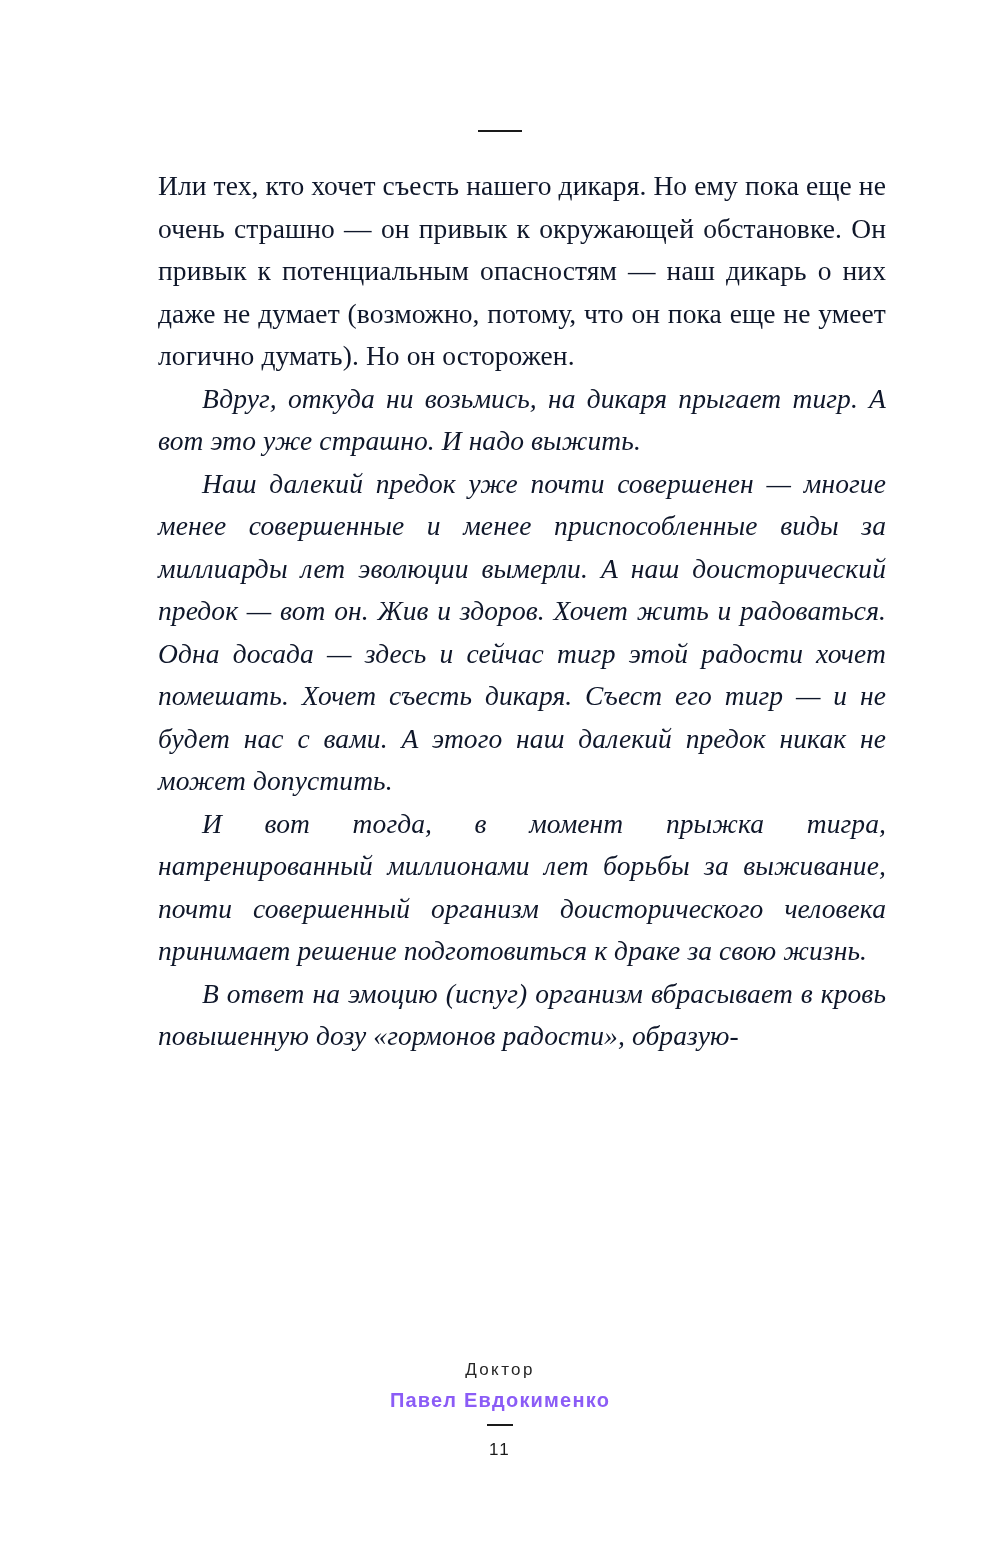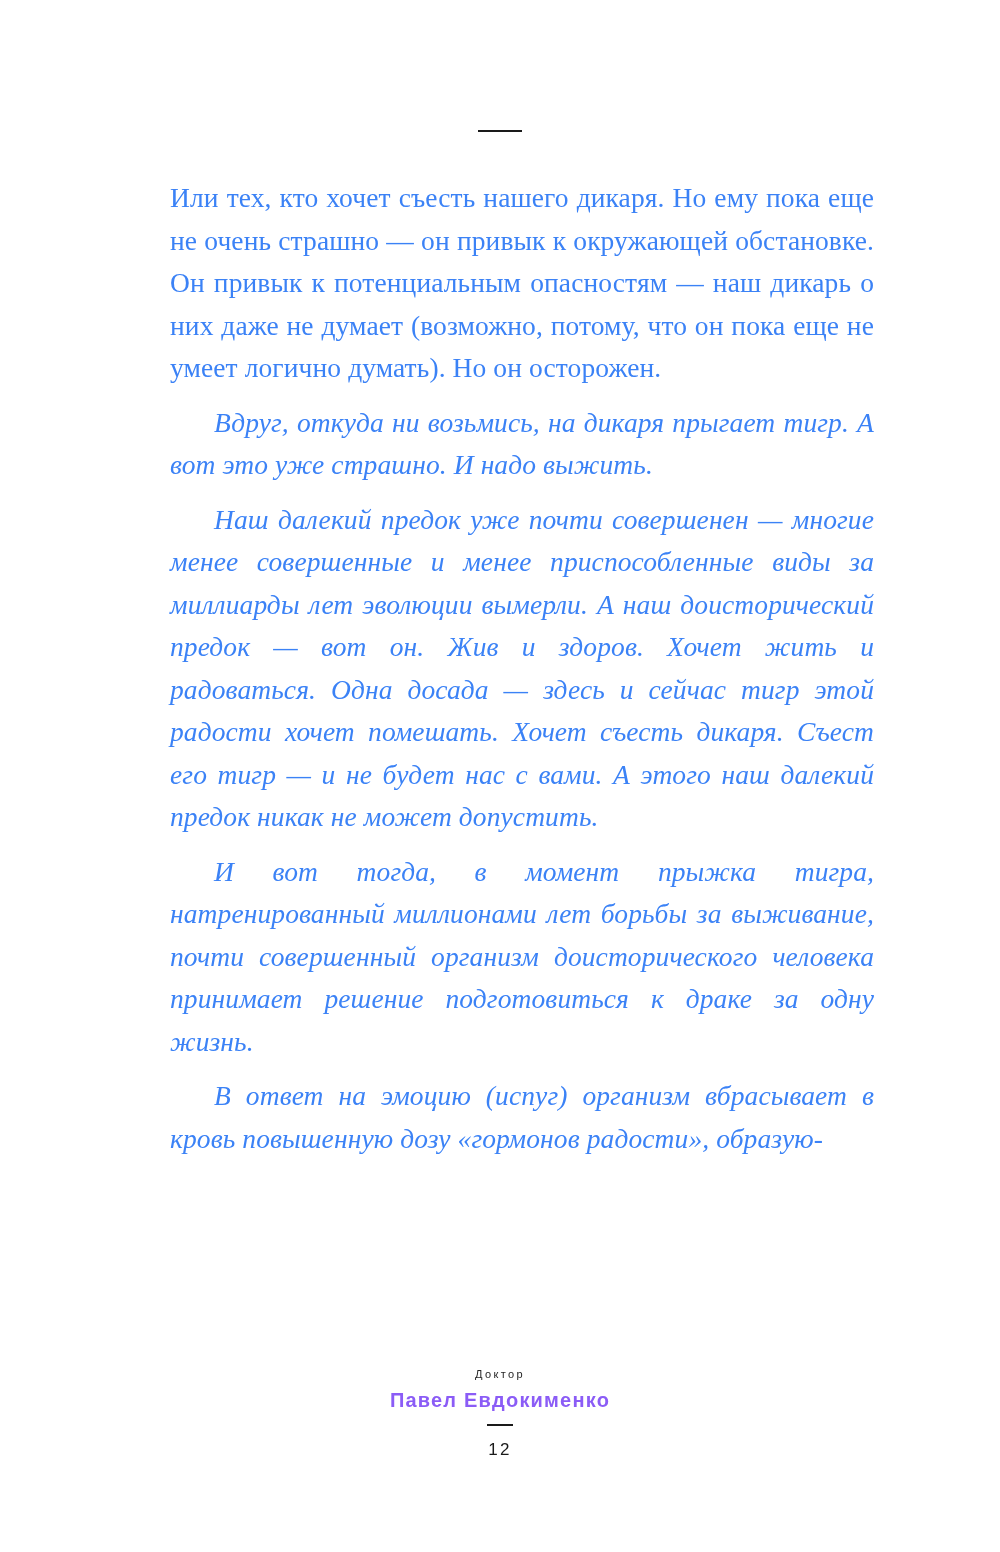--- a/index.html
+++ b/index.html
@@ -40,43 +40,43 @@
   }
 
   .text-column {
     position: absolute;
     left: 158px;
     top: 165px;
     width: 728px;
   }
 
   .para {
-    margin: 12px;
+    margin: 0;
     font-size: 27.5px;
     line-height: 42.5px;
     text-align: justify;
     text-justify: inter-word;
-    color: #3b82f6;
+    color: #0f172a;
     letter-spacing: 0.1px;
   }
   .para.indent {
     text-indent: 44px;
     font-style: italic;
   }
 
   .footer {
     position: absolute;
     left: 0;
     bottom: 92px;
     width: 1000px;
     text-align: center;
   }
   .footer-role {
     font-family: "Liberation Sans", sans-serif;
-    font-size: 11px;
+    font-size: 17px;
     letter-spacing: 2.4px;
     color: #262626;
     margin-bottom: 9px;
   }
   .footer-author {
     font-family: "Liberation Sans", sans-serif;
     font-weight: bold;
     font-size: 20px;
     letter-spacing: 1.2px;
     color: #8b5cf6;
@@ -102,24 +102,24 @@
 <div class="page">
 
   <div class="top-rule-wrap">
     <span class="top-rule"></span>
   </div>
 
   <div class="text-column">
     <p class="para">Или тех, кто хочет съесть нашего дикаря. Но ему пока еще не очень страшно — он привык к окружающей обстановке. Он привык к потенциальным опасностям — наш дикарь о них даже не думает (возможно, потому, что он пока еще не умеет логично думать). Но он осторожен.</p>
     <p class="para indent">Вдруг, откуда ни возьмись, на дикаря прыгает тигр. А вот это уже страшно. И надо выжить.</p>
     <p class="para indent">Наш далекий предок уже почти совершенен — многие менее совершенные и менее приспособленные виды за миллиарды лет эволюции вымерли. А наш доисторический предок — вот он. Жив и здоров. Хочет жить и радоваться. Одна досада — здесь и сейчас тигр этой радости хочет помешать. Хочет съесть дикаря. Съест его тигр — и не будет нас с вами. А этого наш далекий предок никак не может допустить.</p>
-    <p class="para indent">И вот тогда, в момент прыжка тигра, натренированный миллионами лет борьбы за выживание, почти совершенный организм доисторического человека принимает решение подготовиться к драке за одну жизнь.</p>
+    <p class="para indent">И вот тогда, в момент прыжка тигра, натренированный миллионами лет борьбы за выживание, почти совершенный организм доисторического человека принимает решение подготовиться к драке за свою жизнь.</p>
     <p class="para indent">В ответ на эмоцию (испуг) организм вбрасывает в кровь повышенную дозу «гормонов радости», образую-</p>
   </div>
 
   <div class="footer">
     <div class="footer-role">Доктор</div>
     <div class="footer-author">Павел Евдокименко</div>
     <div><span class="footer-rule"></span></div>
-    <div class="page-number">12</div>
+    <div class="page-number">11</div>
   </div>
 
 </div>
 
 </body></html>

